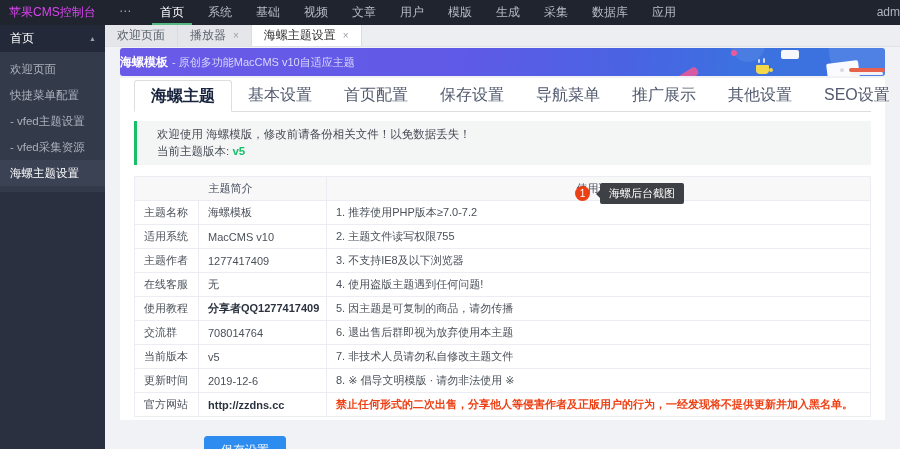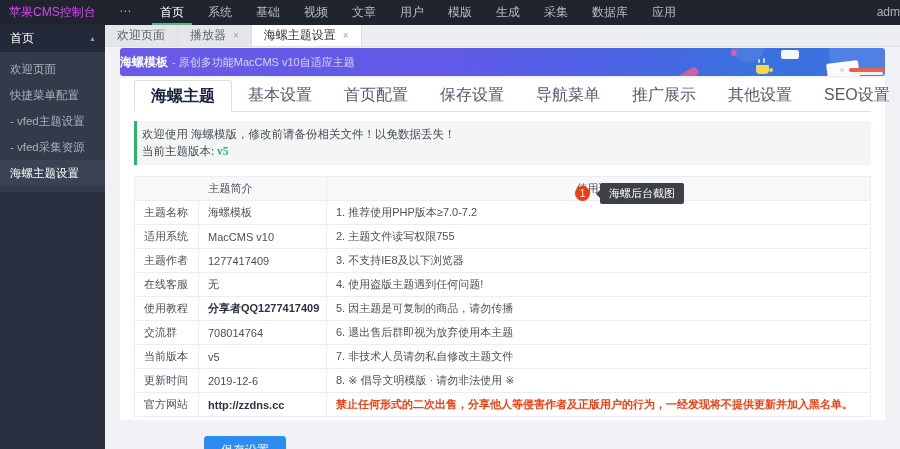--- a/index.html
+++ b/index.html
@@ -65,22 +65,22 @@
   .bn-book { position:absolute; right:0px; bottom:4px; width:36px; height:4px; background:#e8614d; border-radius:2px; }
   .bn-book2 { position:absolute; right:2px; bottom:1px; width:32px; height:3px; background:#f3f3f6; border-radius:2px; }
 
   .card { margin:2px 15px 0; width:765px; height:342px; background:#ffffff; padding:2px 14px 0; }
 
   .subtabs { display:flex; border-bottom:1px solid #dcdee2; }
   .stab { padding:5px 16px 4px; color:#515a6e; cursor:pointer; white-space:nowrap; font-size:16px; }
   .stab.active { background:#fff; border:1px solid #dcdee2; border-bottom:1px solid #fff;
     margin-bottom:-1px; border-radius:3px 3px 0 0; color:#17233d; font-weight:bold; }
 
-  .alert { margin-top:9px; background:#f4f5f5; border-left:3px solid #19be6b; padding:5px 5px;
-    color:#474d56; font-size:11.5px; line-height:17px;font-family:Liberation Serif, serif; }
+  .alert { margin-top:9px; background:#f4f5f5; border-left:3px solid #19be6b; padding:5px 20px;
+    color:#474d56; font-size:11.5px; line-height:17px; }
   .alert .green { color:#19be6b; font-weight:bold; }
 
   .info-table { width:100%; border-collapse:collapse; margin-top:11px; table-layout:fixed; font-size:11px; }
   .info-table th, .info-table td { border:1px solid #ebedf2; padding:4px 9px; text-align:left;
     font-weight:normal; color:#4a5159; white-space:nowrap; overflow:hidden; height:22px; }
   .info-table thead th { background:#f8f8f9; color:#495060;text-align:center; }
   .t-value.bold { font-weight:bold; color:#2c3340; }
   .t-note.red { color:#ed4014; font-weight:bold; }
 
   .save { margin:19px 0 0 70px; background:#2d8cf0; color:#fff; border:1px solid #2d8cf0;

